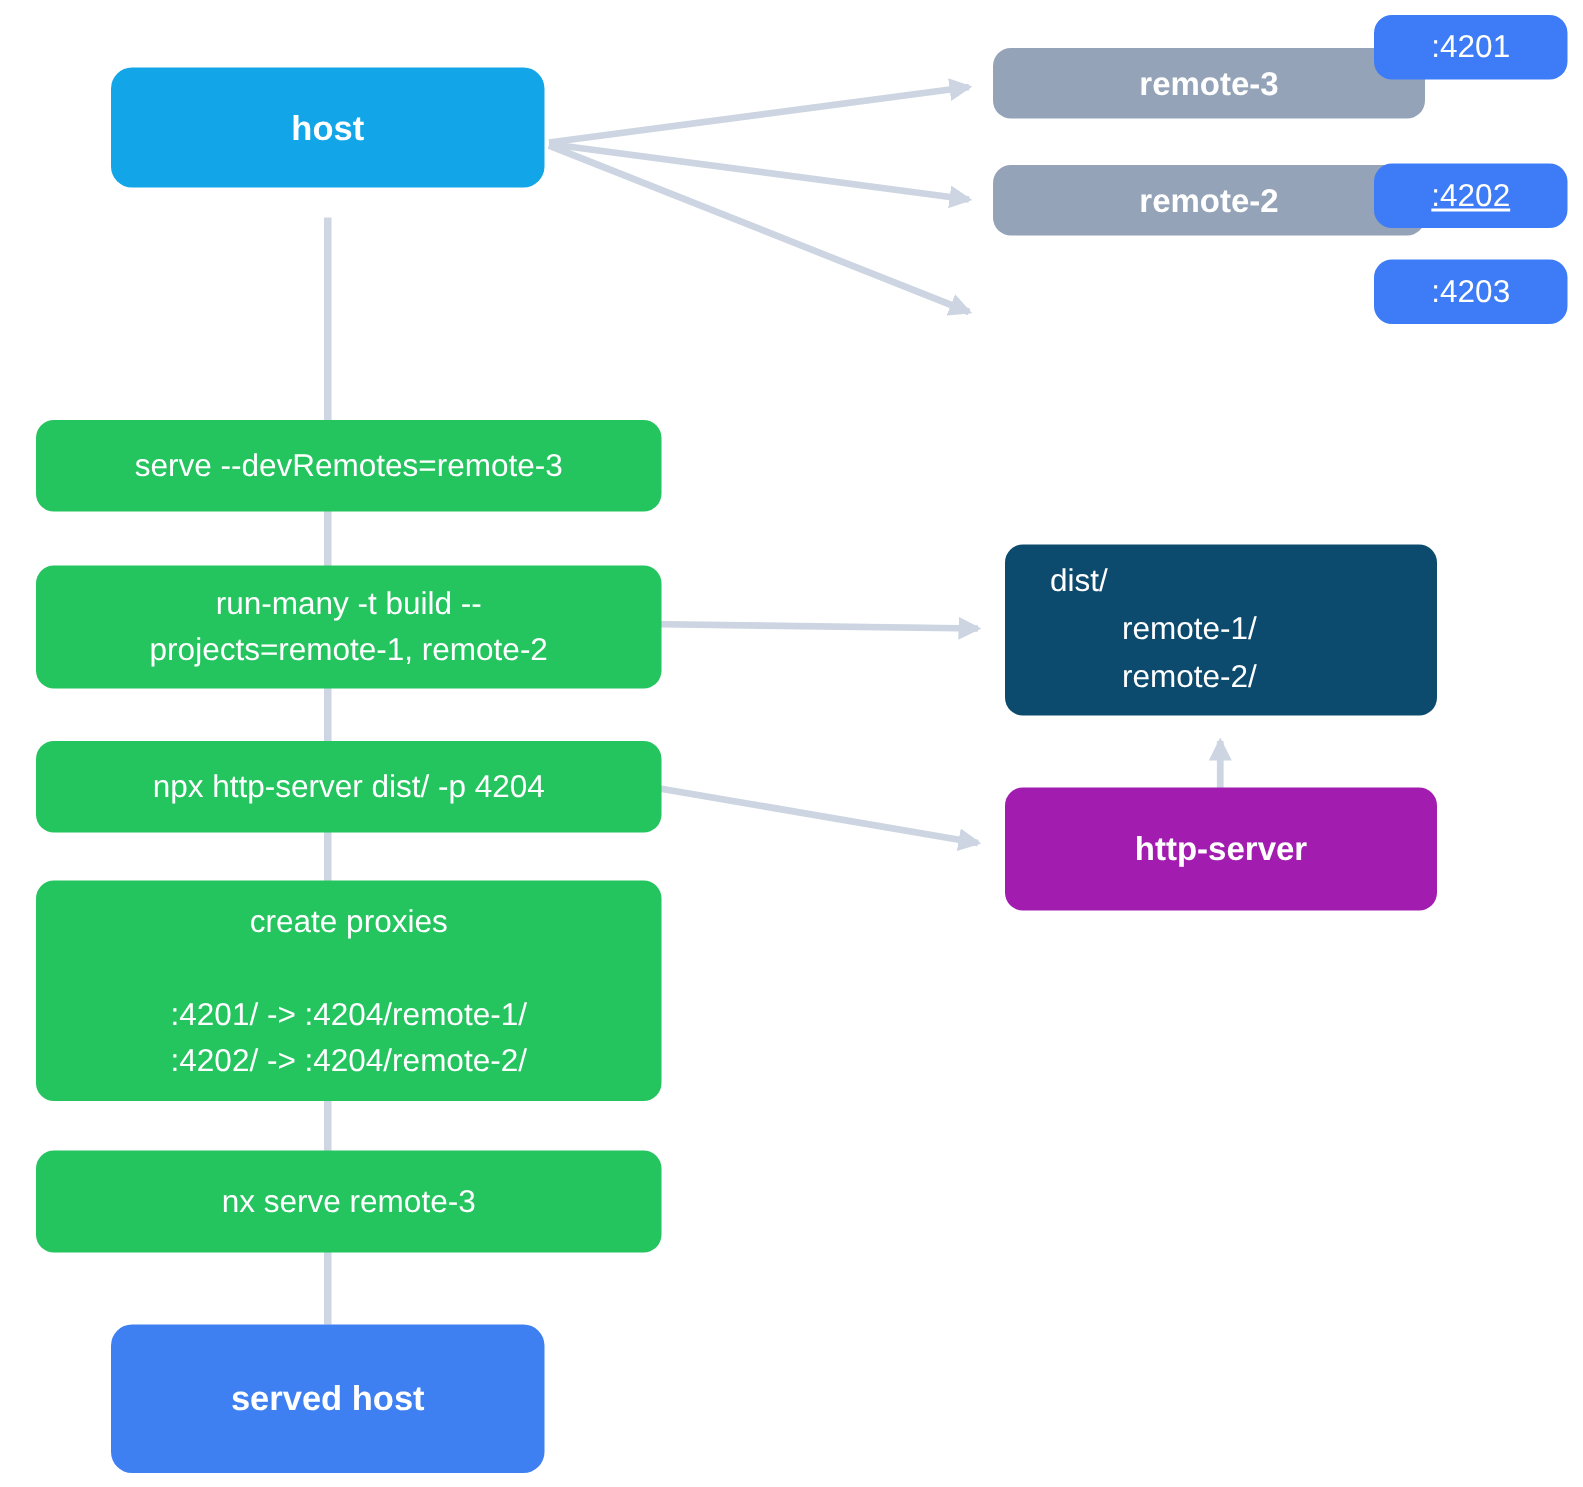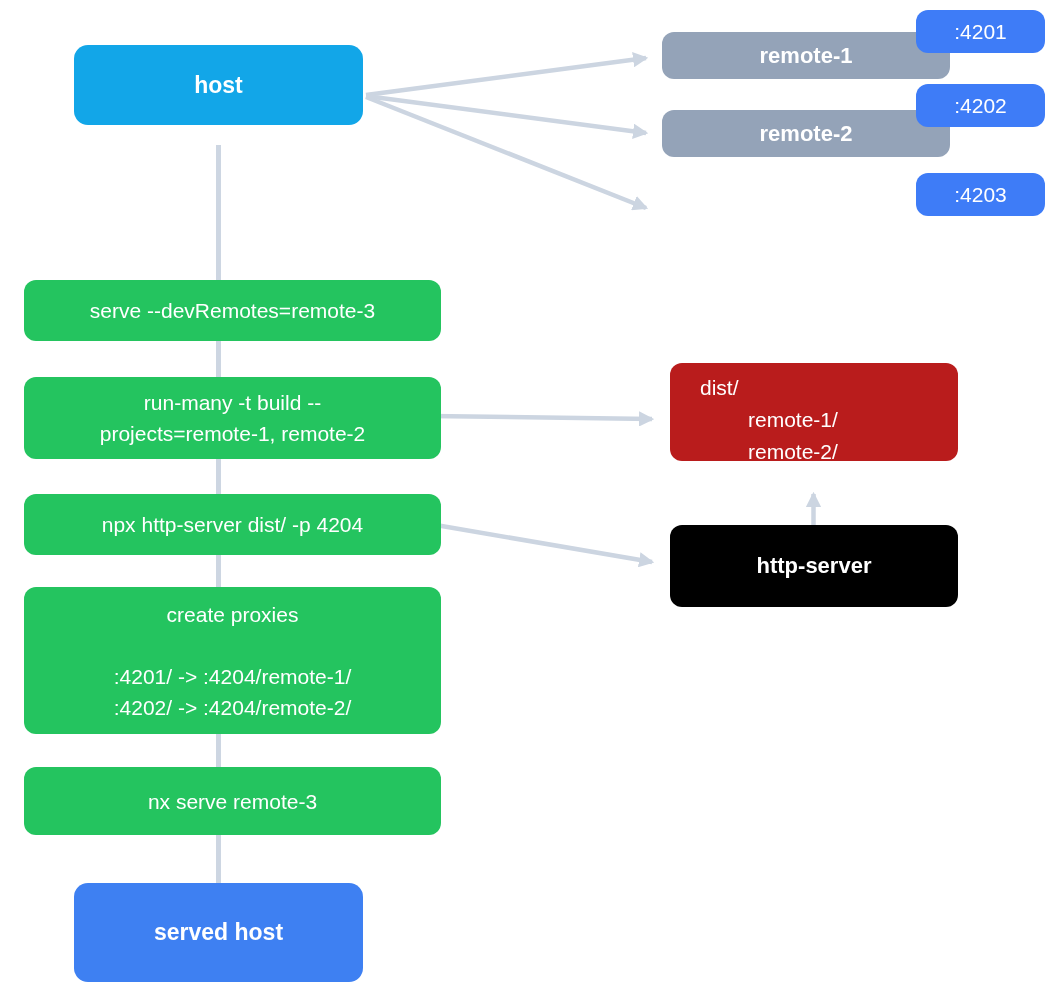--- a/index.html
+++ b/index.html
@@ -46,45 +46,45 @@
   .remote-3 { top: 187px; }
   .badge {
     position: absolute;
     left: 916px; width: 129px; height: 43px;
     background: #3e7cf7; border-radius: 12px;
     color: #ffffff; font-size: 21px; font-weight: 400;
     display: flex; align-items: center; justify-content: center;
     z-index: 2;
   }
   .badge-1 { top: 10px; }
-  .badge-2 { top: 84px; }
+  .badge-2 { top: 109px; text-decoration: underline; }
   .badge-3 { top: 173px; }
   .step-box {
     left: 24px; width: 417px;
     background: #24c45f; border-radius: 12px;
     font-size: 21px; font-weight: 400;
   }
   .step-1 { top: 280px; height: 61px; }
   .step-2 { top: 377px; height: 82px; }
   .step-3 { top: 494px; height: 61px; }
   .step-4 { top: 587px; height: 147px; }
   .step-5 { top: 767px; height: 68px; }
   .step-line { line-height: 31px; min-height: 31px; width: 100%; }
   .dist-box {
-    left: 670px; top: 363px; width: 288px; height: 98px;
-    background: #b91c1c; border-radius: 12px;
+    left: 670px; top: 363px; width: 288px; height: 114px;
+    background: #0c4a6e; border-radius: 12px;
     align-items: flex-start; justify-content: flex-start;
     padding: 9px 0 0 30px;
     font-size: 21px; font-weight: 400; text-align: left;
   }
   .dist-line { line-height: 32px; min-height: 32px; }
   .dist-indent { padding-left: 48px; }
   .http-box {
     left: 670px; top: 525px; width: 288px; height: 82px;
-    background: #000000; border-radius: 12px;
+    background: #a21caf; border-radius: 12px;
     font-size: 22px; font-weight: 700;
   }
 </style>
 </head>
 <body>
 
 <div class="canvas">
 
   <svg class="wires" width="1055" height="991" viewBox="0 0 1055 991">
     <defs>
@@ -99,21 +99,21 @@
     <line x1="430" y1="416" x2="652" y2="419" stroke="#ccd5e1" stroke-width="4.5" marker-end="url(#arrow)"></line>
     <line x1="430" y1="524" x2="652" y2="562" stroke="#ccd5e1" stroke-width="4.5" marker-end="url(#arrow)"></line>
     <line x1="813.5" y1="527" x2="813.5" y2="494" stroke="#ccd5e1" stroke-width="4.5" marker-end="url(#arrow)"></line>
   </svg>
 
   <div class="node host-box">
     <span>host</span>
   </div>
 
   <div class="node remote-box remote-1">
-    <span>remote-1</span>
+    <span>remote-3</span>
   </div>
   <div class="badge badge-1">
     <span>:4201</span>
   </div>
 
   <div class="node remote-box remote-2">
     <span>remote-2</span>
   </div>
   <div class="badge badge-2">
     <span>:4202</span>

